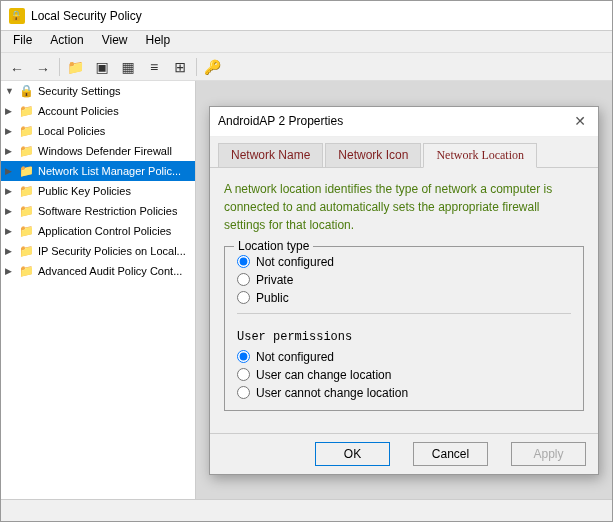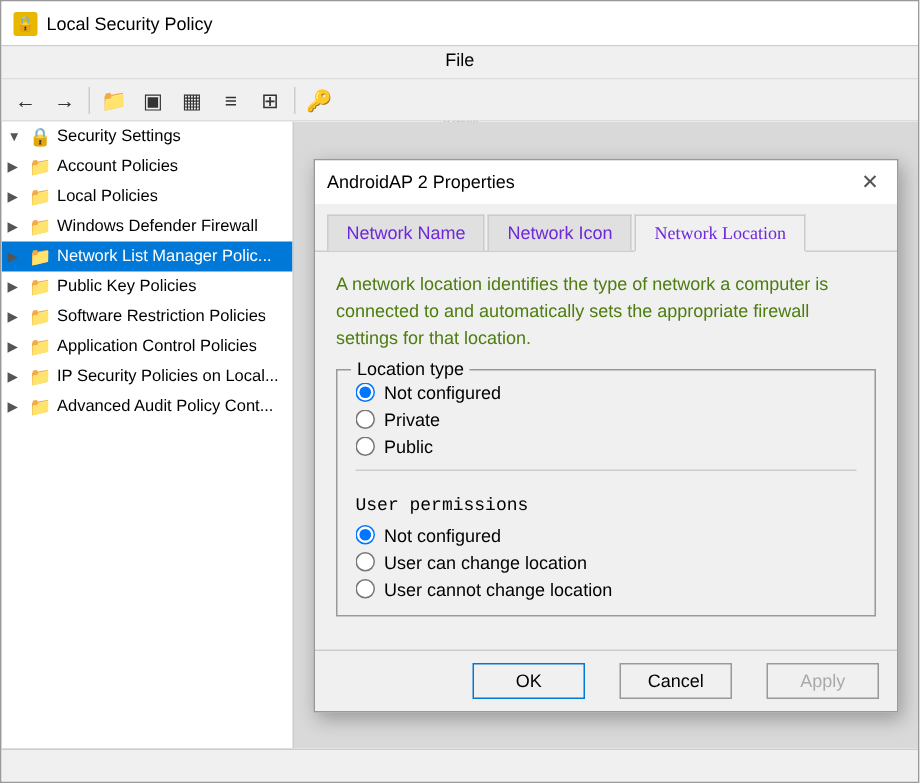--- a/index.html
+++ b/index.html
@@ -49,25 +49,23 @@
       font-size: 12px;
       color: #000;
       text-align: right;
     }
 
     
     .menu-bar {
       background: #f0f0f0;
       height: 22px;
       display: flex;
-      align-items: center;
       padding: 0 4px;
       border-bottom: 1px solid #ddd;
       gap: 2px;
-      flex-direction: column;
     }
     .menu-item {
       padding: 2px 8px;
       cursor: pointer;
       font-size: 12px;
     }
 
     
     .toolbar {
       background: #f0f0f0;
@@ -200,21 +198,21 @@
       border-bottom: 1px solid #ccc;
       gap: 2px;
     }
     .tab {
       padding: 4px 12px;
       border: 1px solid #ccc;
       border-bottom: none;
       background: #e0e0e0;
       cursor: pointer;
       font-size: 12px;
-      color: #6d28d9;
+      color: #7f1d1d;
     }
     .tab.active {
       background: #f0f0f0;
       border-bottom: 1px solid #f0f0f0;
       margin-bottom: -1px;
       font-weight: normal;
       z-index: 1;
       font-family: Liberation Serif, serif;
     }
 

